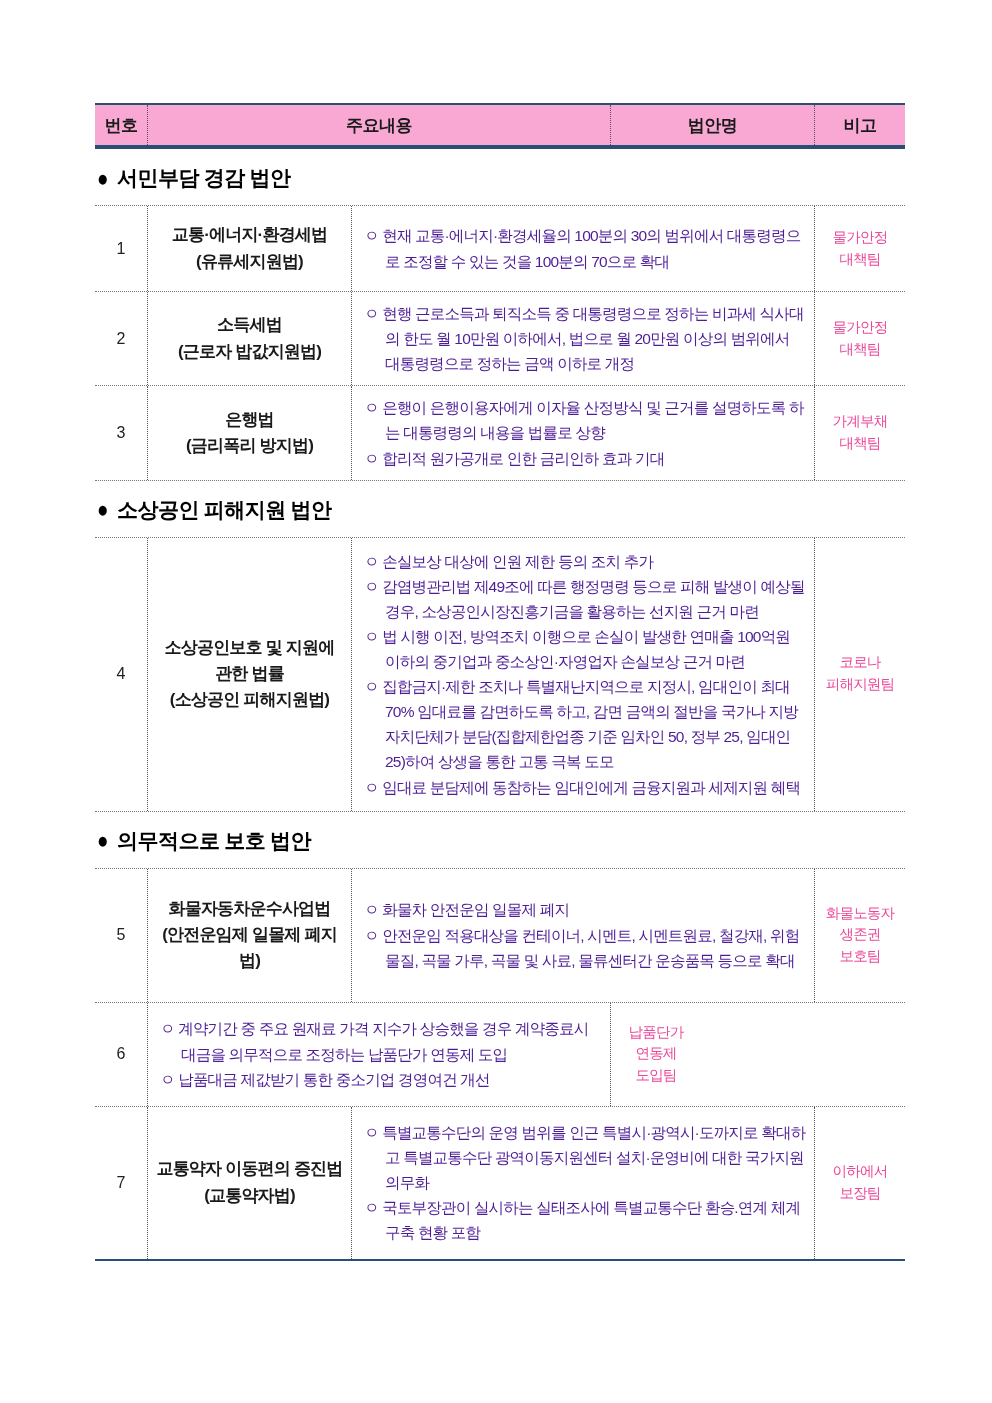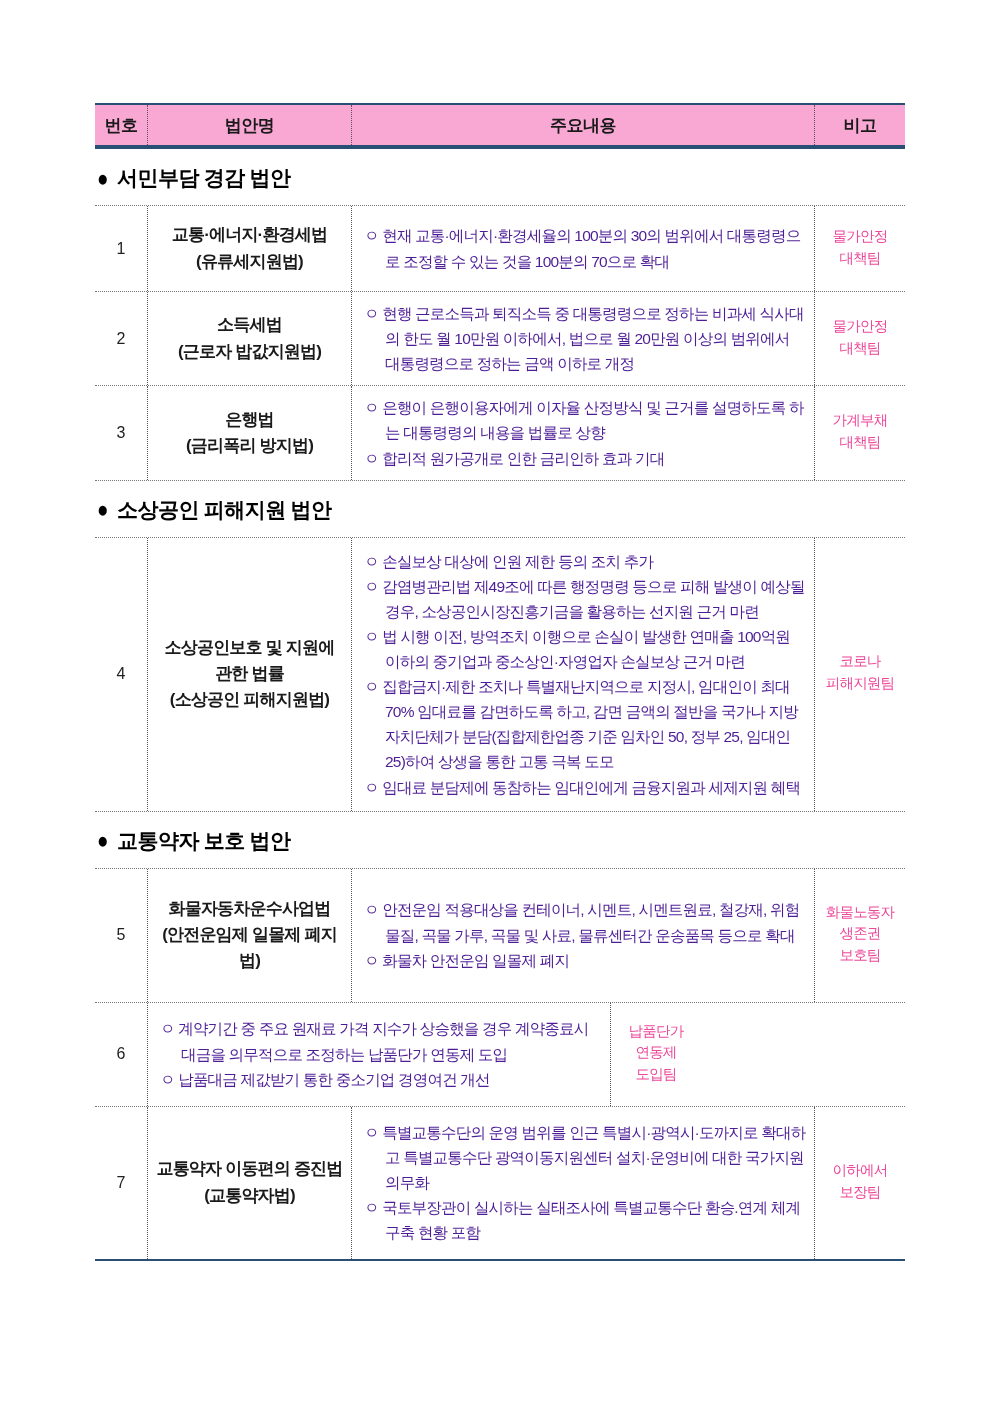--- a/index.html
+++ b/index.html
@@ -32,21 +32,21 @@
     background: #cfe0f0;
     border-top: 2px solid #2a4f74;
     border-bottom: 2px solid #2a4f74;
   }
   
   .col-no   { width: 53px;  flex: none; }
   .col-name { width: 204px; flex: none; }
   .col-content { width: 463px; flex: none; }
   .col-note { width: 90px;  flex: none; }
   .cell { border-right: 1px dotted #555; }
-  .cell:last-child { border-right: none; font-family: Liberation Mono, monospace; }
+  .cell:last-child { border-right: none; }
   
   .section-heading {
     margin: 15px 0 13px 2px;
     font-family: "Liberation Serif", "DejaVu Serif", serif;
     font-weight: bold;
     font-size: 21px;
     letter-spacing: -0.5px;
     color: #000;
     display: flex; align-items: center;
   }
@@ -104,22 +104,22 @@
   .h-r6 { min-height: 104px; }
   .h-r7 { min-height: 152px; }
 </style>
 </head>
 <body>
 
 <div class="table-wrap">
 
   <div class="thead">
     <div class="cell col-no">번호</div>
+    <div class="cell col-content">주요내용</div>
     <div class="cell col-name">법안명</div>
-    <div class="cell col-content">주요내용</div>
     <div class="cell col-note">비고</div>
   </div>
   <div class="header-sep"></div>
 
   <div class="section">
     <div class="section-heading">
       <span class="bullet">●</span>
       <span>서민부담 경감 법안</span>
     </div>
     <div class="rows">
@@ -177,30 +177,30 @@
         </div>
         <div class="cell col-note cell-note">코로나
 피해지원팀</div>
       </div>
     </div>
   </div>
 
   <div class="section">
     <div class="section-heading">
       <span class="bullet">●</span>
-      <span>교통약자 보호 법안</span>
+      <span>의무적으로 보호 법안</span>
     </div>
     <div class="rows">
       <div class="row h-r5">
         <div class="cell col-no cell-no">5</div>
         <div class="cell col-name cell-name">화물자동차운수사업법
 (안전운임제 일몰제 폐지법)</div>
         <div class="cell col-content cell-content">
+          <div class="item">ㅇ 화물차 안전운임 일몰제 폐지</div>
           <div class="item">ㅇ 안전운임 적용대상을 컨테이너, 시멘트, 시멘트원료, 철강재, 위험물질, 곡물 가루, 곡물 및 사료, 물류센터간 운송품목 등으로 확대</div>
-          <div class="item">ㅇ 화물차 안전운임 일몰제 폐지</div>
         </div>
         <div class="cell col-note cell-note">화물노동자
 생존권
 보호팀</div>
       </div>
       <div class="row h-r6">
         <div class="cell col-no cell-no">6</div>
         <div class="cell col-content cell-content">
           <div class="item">ㅇ 계약기간 중 주요 원재료 가격 지수가 상승했을 경우 계약종료시 대금을 의무적으로 조정하는 납품단가 연동제 도입</div>
           <div class="item">ㅇ 납품대금 제값받기 통한 중소기업 경영여건 개선</div>

